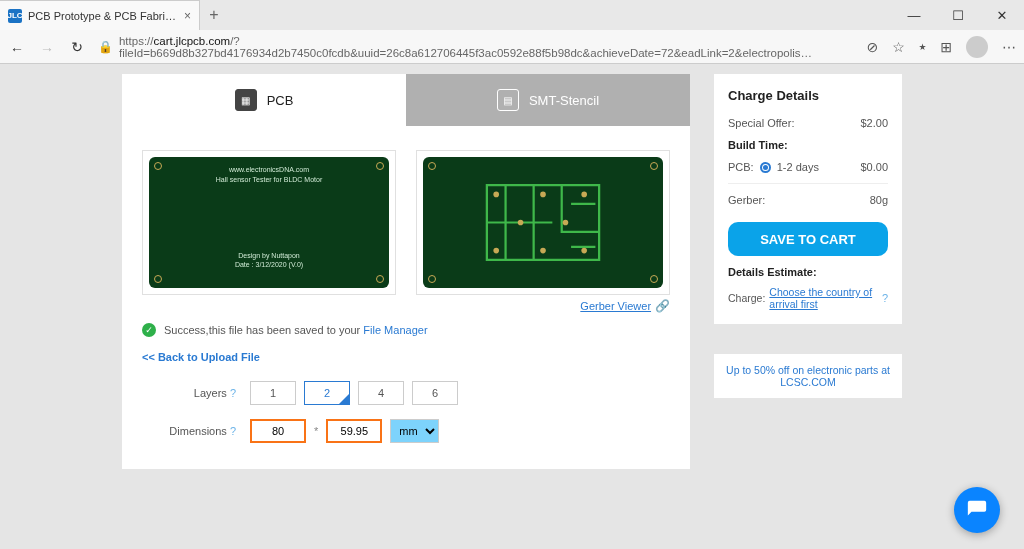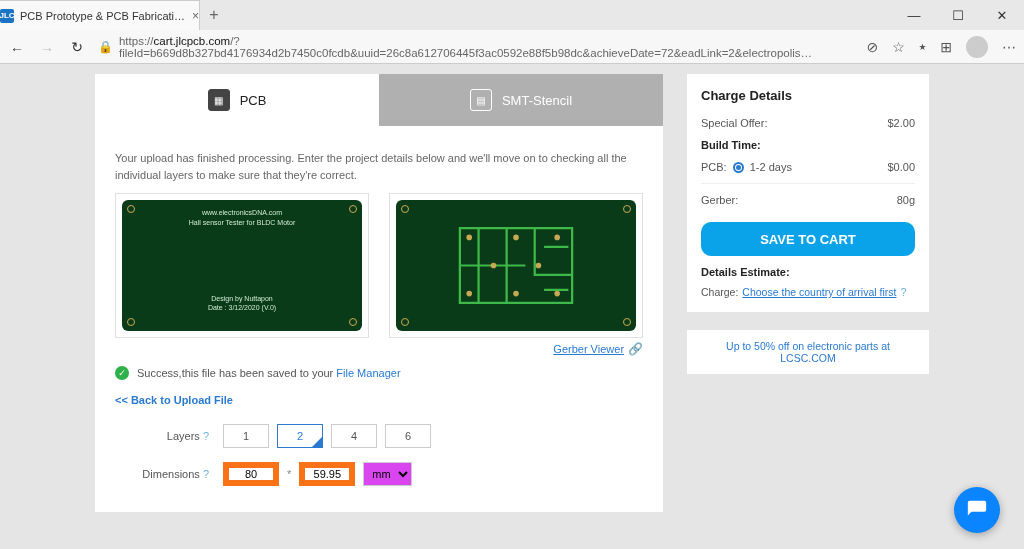--- a/index.html
+++ b/index.html
@@ -1,19 +1,19 @@
 <!DOCTYPE html>
 <html><head>
 <meta charset="utf-8">
 <style>
   * { box-sizing: border-box; margin: 0; padding: 0; font-family: Arial, sans-serif; }
   body { background: #e5e5e5; width: 1024px; height: 549px; overflow: hidden; position: relative; }
   .browser-chrome { background: #fff; }
   .titlebar { height: 30px; background: #e8e8e8; display: flex; align-items: stretch; }
-  .tab { background: #f9f9f9; border-top: 1px solid #ccc; display: flex; align-items: center; padding: 0 0; font-size: 11px; color: #333; width: 200px; border-right:1px solid #ccc; }
+  .tab { background: #f9f9f9; border-top: 1px solid #ccc; display: flex; align-items: center; padding: 0 8px; font-size: 11px; color: #333; width: 200px; border-right:1px solid #ccc; }
   .tab .favicon { width: 14px; height: 14px; background: #1b73c5; color: #fff; font-size: 8px; font-weight: bold; display: inline-flex; align-items: center; justify-content: center; margin-right: 6px; border-radius: 2px;}
   .tab .tab-title { flex: 1; white-space: nowrap; overflow: hidden; text-overflow: ellipsis; }
   .tab .tab-close { font-size: 12px; color: #666; margin-left: 6px; cursor: pointer; }
   .new-tab { width: 28px; display:flex; align-items:center; justify-content:center; font-size:16px; color:#666; cursor:pointer;}
   .win-controls { margin-left: auto; display: flex; }
   .win-btn { width: 44px; display: flex; align-items: center; justify-content: center; font-size: 13px; color:#333; cursor:pointer;}
   .addrbar { height: 34px; background: #f7f7f7; border-bottom: 1px solid #ccc; display: flex; align-items: center; padding: 0 8px; gap: 12px; }
   .nav-btn { font-size: 14px; color: #333; width: 18px; text-align:center; cursor:pointer;}
   .nav-btn.dis { color:#bbb; }
   .lock { font-size:12px; color:#555;}
@@ -45,24 +45,24 @@
   .success-row { display:flex; align-items:center; gap:8px; font-size:11px; color:#555; margin:6px 0 14px;}
   .check-icon { width:14px; height:14px; border-radius:50%; background:#2eb04a; color:#fff; font-size:9px; display:inline-flex; align-items:center; justify-content:center;}
   .file-link { color:#2a7ad2; cursor:pointer;}
   .back-link { color:#2a7ad2; font-size:11px; font-weight:bold; cursor:pointer; display:block; margin-bottom:18px;}
   .opt-row { display:flex; align-items:center; gap:8px; margin-bottom:14px; font-size:11px; color:#555;}
   .opt-label { width:100px; text-align:right; padding-right:6px;}
   .info-icon { color:#6bb3e8; font-size:11px; cursor:default;}
   .opt-btn { width:46px; height:24px; border:1px solid #ccc; background:#fff; font-size:11px; color:#555; cursor:pointer; position:relative;}
   .opt-btn.sel { border-color:#2a7ad2; color:#2a7ad2;}
   .opt-btn.sel::after { content:""; position:absolute; right:0; bottom:0; border:5px solid transparent; border-right-color:#2a7ad2; border-bottom-color:#2a7ad2;}
-  .dim-input { width:56px; height:24px; border:6px solid #f97316; font-size:11px; text-align:center;}
-  .dim-sel { height:24px; border:1px solid #ccc; font-size:11px; padding:0 4px; background:#d946ef;}
+  .dim-input { width:56px; height:24px; border:2px solid #f97316; font-size:11px; text-align:center;}
+  .dim-sel { height:24px; border:1px solid #ccc; font-size:11px; padding:0 4px; background:#7dd3fc;}
   .mult { font-size:11px; color:#888;}
-  .panel-right { width:242px; display:flex; flex-direction:column; gap:18px;}
+  .panel-right { width:188px; display:flex; flex-direction:column; gap:30px;}
   .card { background:#fff; padding:14px 14px; }
   .card h3 { font-size:13px; font-weight:bold; color:#222; margin-bottom:14px;}
   .line { display:flex; justify-content:space-between; font-size:11px; color:#555; margin-bottom:10px;}
   .sub-h { font-size:11px; color:#222; font-weight:bold; margin:8px 0 10px;}
   .radio-row { display:flex; align-items:center; gap:6px; font-size:11px; color:#555; justify-content:space-between;}
   .radio { width:11px;height:11px;border-radius:50%;border:2px solid #2a7ad2; display:inline-flex; align-items:center; justify-content:center;}
   .radio .dot { width:5px;height:5px;border-radius:50%;background:#2a7ad2;}
   .hr { border:none; border-top:1px solid #eee; margin:10px 0;}
   .calc-row { display:flex; justify-content:space-between; align-items:center; font-size:11px; margin-bottom:8px;}
   .calc-label { color:#f08c33;}
@@ -119,21 +119,20 @@
       <div class="otab active">
         <span class="oicon">▦</span>
         <span>PCB</span>
       </div>
       <div class="otab inactive">
         <span class="oicon">▤</span>
         <span>SMT-Stencil</span>
       </div>
     </div>
     <div class="section">
-      <div class="desc">Your upload has finished processing. Enter the project details below and we'll move on to checking all the individual layers to make sure that they're correct.</div>
       <div class="previews">
         <div class="preview">
           <div class="pcb-board">
             <div class="pcb-corner" style="top:5px;left:5px"></div>
             <div class="pcb-corner" style="top:5px;right:5px"></div>
             <div class="pcb-corner" style="bottom:5px;left:5px"></div>
             <div class="pcb-corner" style="bottom:5px;right:5px"></div>
             <div class="pcb-text">
               <div>www.electronicsDNA.com</div>
               <div>Hall sensor Tester for BLDC Motor</div>

